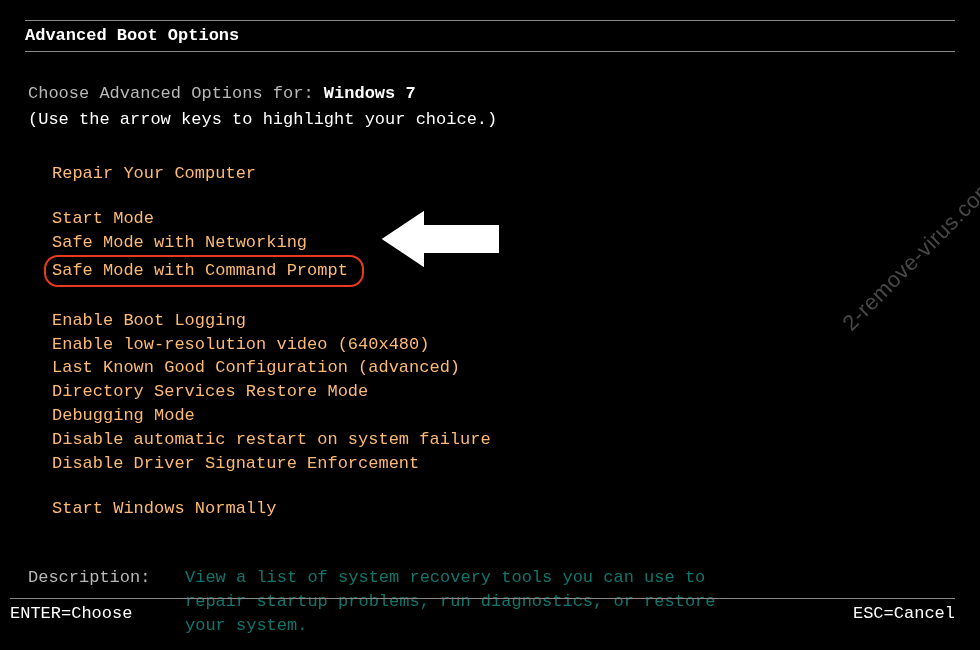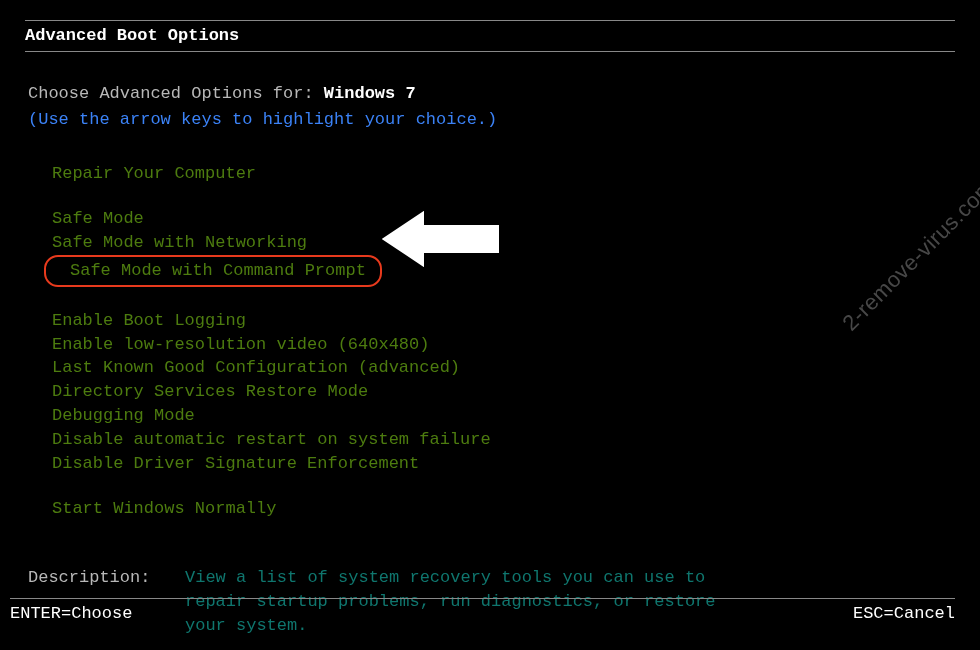--- a/index.html
+++ b/index.html
@@ -23,32 +23,32 @@
       display: flex;
       align-items: center;
       justify-content: flex-start;
     }
     .title-box span { color: #fff; font-weight: bold; }
     .content {
       padding: 30px 28px 0 28px;
     }
     .prompt-line { margin-bottom: 2px; }
     .os-name { color: #fff; font-weight: bold; }
-    .hint-line { color: #3b82f6; margin-bottom: 30px; }
+    .hint-line { color: #ffffff; margin-bottom: 30px; }
     .options { padding-left: 24px; }
     .option-item {
-      color: #4d7c0f;
+      color: #fdba74;
       margin-bottom: 0;
       line-height: 1.4;
       display: inline-block;
     }
     .highlighted {
       border: 2.5px solid #e83a1d;
       border-radius: 14px;
-      padding: 2px 14px 2px 24px;
+      padding: 2px 14px 2px 6px;
       margin-left: -8px;
       display: inline-block;
     }
     .option-row { margin: 0; line-height: 1.4; }
     .group-spacer { height: 22px; }
     .desc-row {
       display: flex;
       margin-top: 45px;
       gap: 27px;
     }
@@ -102,21 +102,21 @@
 
 <div class="content">
   <div class="prompt-line">
     <span>Choose Advanced Options for: </span><span class="os-name">Windows 7</span>
   </div>
   <div class="hint-line">(Use the arrow keys to highlight your choice.)</div>
 
   <div class="options">
     <div class="option-row"><span class="option-item">Repair Your Computer</span></div>
     <div class="group-spacer"></div>
-    <div class="option-row"><span class="option-item">Safe Mode</span></div>
+    <div class="option-row"><span class="option-item">Start Mode</span></div>
     <div class="option-row"><span class="option-item">Safe Mode with Networking</span></div>
     <div class="option-row"><span class="option-item highlighted">Safe Mode with Command Prompt</span></div>
     <div class="group-spacer"></div>
     <div class="option-row"><span class="option-item">Enable Boot Logging</span></div>
     <div class="option-row"><span class="option-item">Enable low-resolution video (640x480)</span></div>
     <div class="option-row"><span class="option-item">Last Known Good Configuration (advanced)</span></div>
     <div class="option-row"><span class="option-item">Directory Services Restore Mode</span></div>
     <div class="option-row"><span class="option-item">Debugging Mode</span></div>
     <div class="option-row"><span class="option-item">Disable automatic restart on system failure</span></div>
     <div class="option-row"><span class="option-item">Disable Driver Signature Enforcement</span></div>

